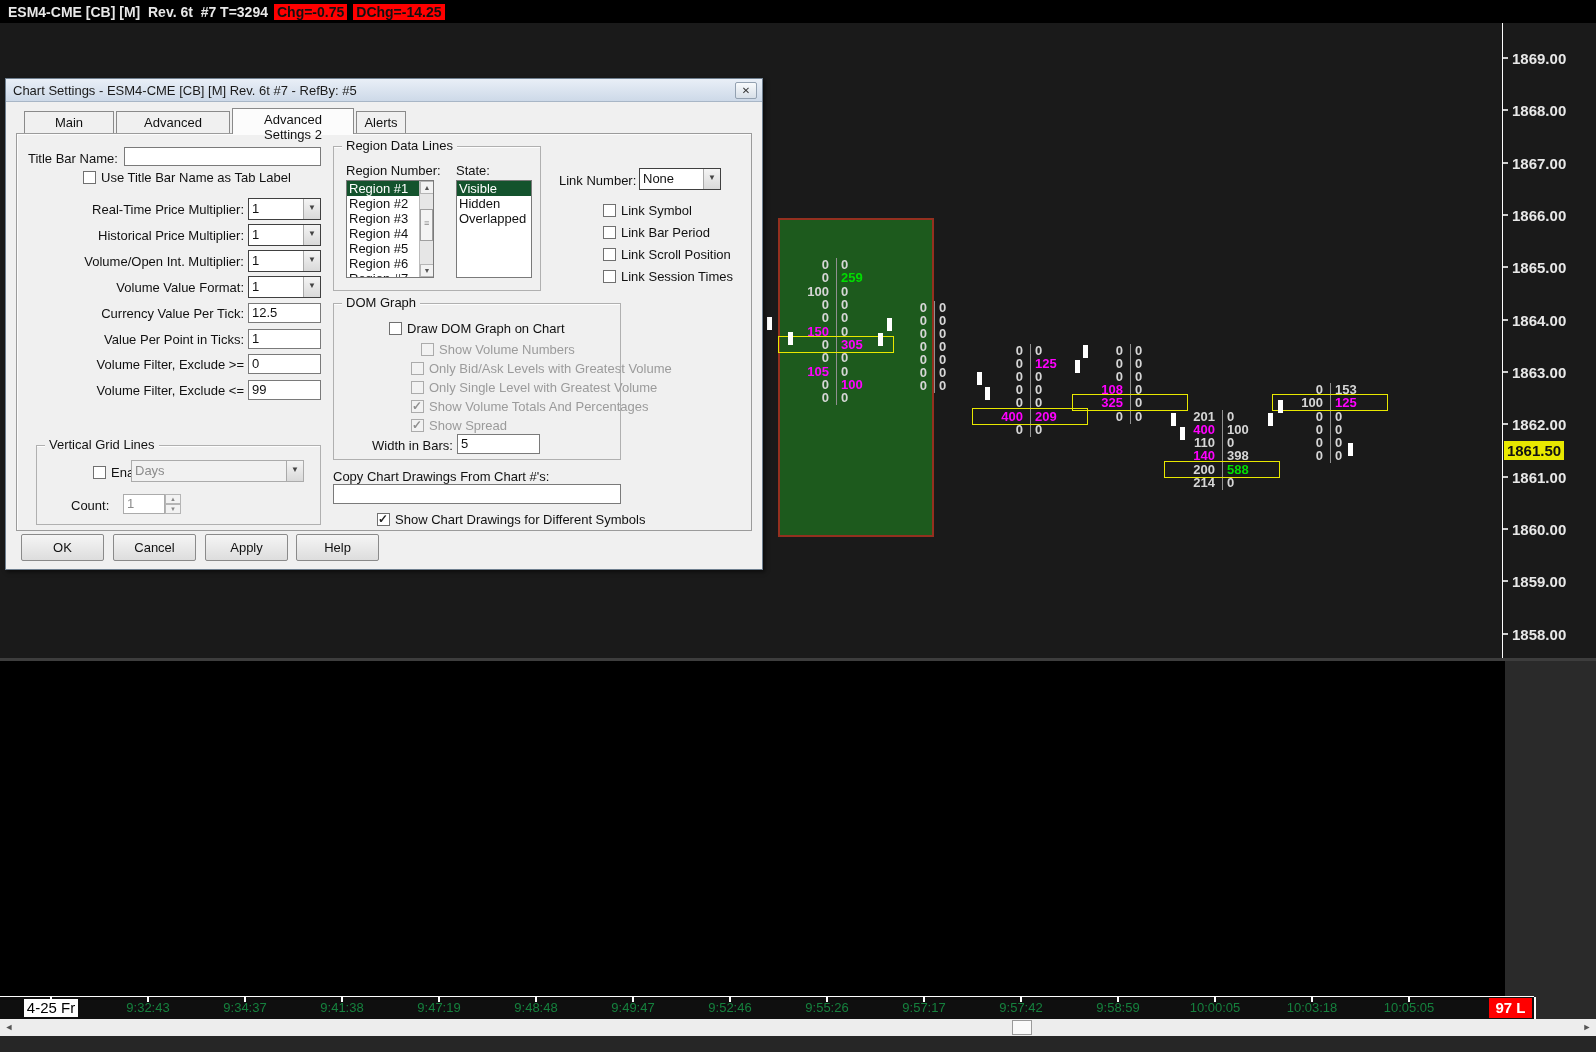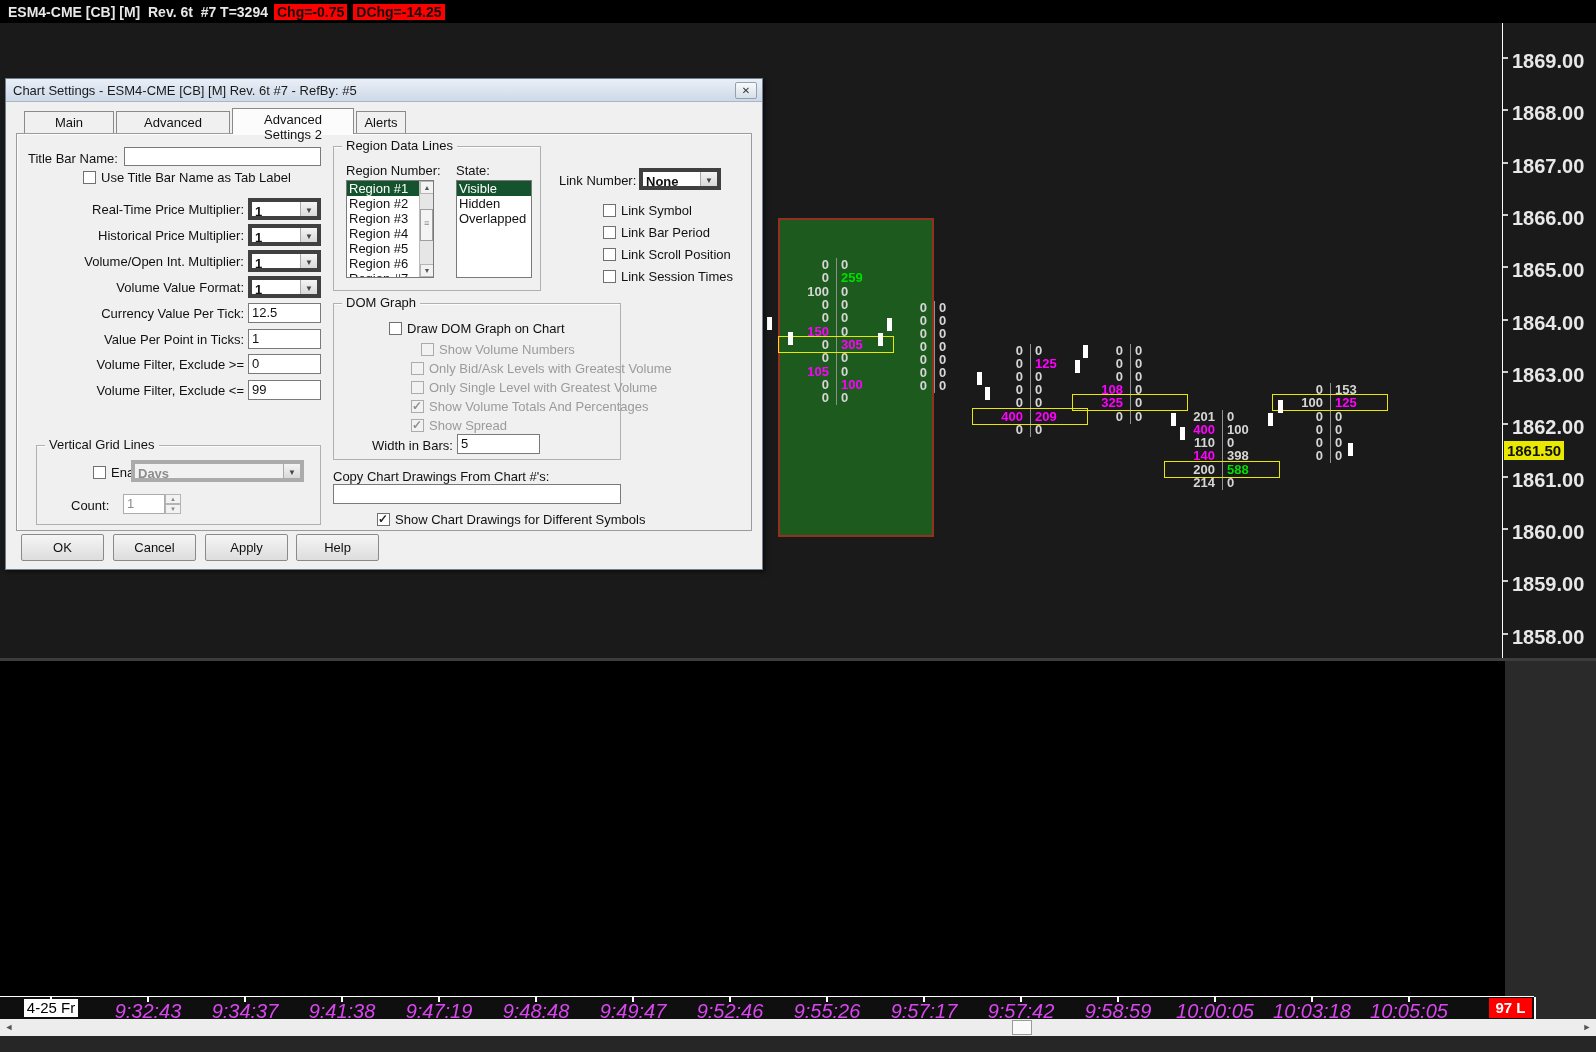--- a/index.html
+++ b/index.html
@@ -23,36 +23,36 @@
     font-size:13px; font-weight:bold; line-height:14px; }
   .fp-row.boxed { outline:1px solid #e8e800; }
   .fp-bid { width:56px; text-align:right; padding-right:6px; }
   .fp-ask { width:56px; text-align:left; padding-left:6px; }
   .c-d { color:#d6d6d6; } .c-m { color:#ff00ff; } .c-g { color:#00dd00; }
   .wtick { position:absolute; width:5px; height:13px; background:#fff; }
 
   
   #price-axis { left:1502px; top:23px; width:94px; height:635px; background:#1a1a1a; }
   #v-divider { left:1502px; top:23px; width:1px; height:973px; background:#fdfdfd; }
-  .pr-label { position:absolute; left:10px; color:#e8e8e8; font-size:20px; font-weight:bold; }
+  .pr-label { position:absolute; left:10px; color:#e8e8e8; font-size:15px; font-weight:bold; }
   .pr-dash { position:absolute; left:0; width:6px; height:2px; background:#cfcfcf; }
   #pr-highlight { position:absolute; left:2px; width:60px; height:19px; background:#e8e800;
     color:#111; font-size:15px; font-weight:bold; text-align:center; line-height:19px; }
 
   
   #splitter { left:0; top:658px; width:1596px; height:3px; background:#3d3d3d; }
   #right-strip { left:1505px; top:661px; width:91px; height:391px; background:#2a2a2a; }
   #table-area { left:0; top:661px; width:1505px; height:335px; background:#000; }
 
   
   #h-line { left:0; top:996px; width:1534px; height:1px; background:#fdfdfd; }
   #time-axis { left:0; top:997px; width:1534px; height:22px; background:#0f0f0f; }
   #time-right-line { left:1534px; top:997px; width:2px; height:22px; background:#fdfdfd; }
   #time-right-gap { left:1536px; top:997px; width:60px; height:22px; background:#2a2a2a; }
-  .tm-cell { position:absolute; top:3px; width:96px; text-align:center; color:#d946ef; font-size:20px;font-style:italic; }
+  .tm-cell { position:absolute; top:3px; width:96px; text-align:center; color:#15803d; font-size:13px; }
   .tm-tick { position:absolute; top:0; width:2px; height:5px; background:#fff; }
   #date-cell { position:absolute; left:24px; top:2px; width:54px; height:18px; background:#fff;
     color:#000; font-size:15px; text-align:center; line-height:18px; }
   #lbadge { position:absolute; left:1489px; top:1px; width:43px; height:20px; background:#ff0000;
     color:#fff; font-size:15px; font-weight:bold; text-align:center; line-height:20px; }
 
   
   #hscroll { left:0; top:1019px; width:1596px; height:17px; background:#ededed; }
   .sb-arrow { position:absolute; top:2px; width:14px; height:13px; color:#555; font-size:9px;
     text-align:center; line-height:13px; }
@@ -72,21 +72,21 @@
   .tab { position:absolute; top:32px; height:22px; background:#f0f0f0;
     border:1px solid #8a8a8a; border-bottom:none; padding:3px 6px 0 6px; font-size:13px; }
   .tab.active { top:29px; height:26px; background:#fcfcfc; z-index:3; }
   #dlg-page { left:10px; top:54px; width:736px; height:398px; background:#f0f0f0;
     border:1px solid #9b9b9b; box-shadow:inset 1px 1px 0 #fcfcfc; }
 
   .lbl { position:absolute; font-size:13px; color:#111; white-space:nowrap; }
   .lbl-r { text-align:right; }
   .txt { position:absolute; background:#fff; border:1px solid #7a7a7a; font-size:13px;
     padding:1px 3px; font-family:"Liberation Sans",sans-serif; }
-  .combo { position:absolute; background:#fff; border:4px solid #404040; display:flex;font-weight:bold; }
+  .combo { position:absolute; background:#fff; border:1px solid #404040; display:flex; }
   .combo .cv { flex:1; padding:2px 3px; font-size:13px; overflow:hidden; }
   .combo .cbtn { width:17px; background:linear-gradient(#f4f4f4,#d9d9d9);
     border-left:1px solid #a9a9a9; color:#444; font-size:8px; text-align:center; line-height:18px; }
   .combo.disabled { background:#f1f1f1; border-color:#ababab; }
   .combo.disabled .cv { color:#8c8c8c; }
   .cb-row { position:absolute; display:flex; align-items:center;padding-left:44px; }
   .cb { width:13px; height:13px; background:#fff; border:1px solid #707070; margin-right:5px;
     position:relative; flex:none; }
   .cb-row.checked .cb::after { content:"✓"; position:absolute; left:0px; top:-2px;
     font-size:12px; font-weight:bold; color:#222; }

